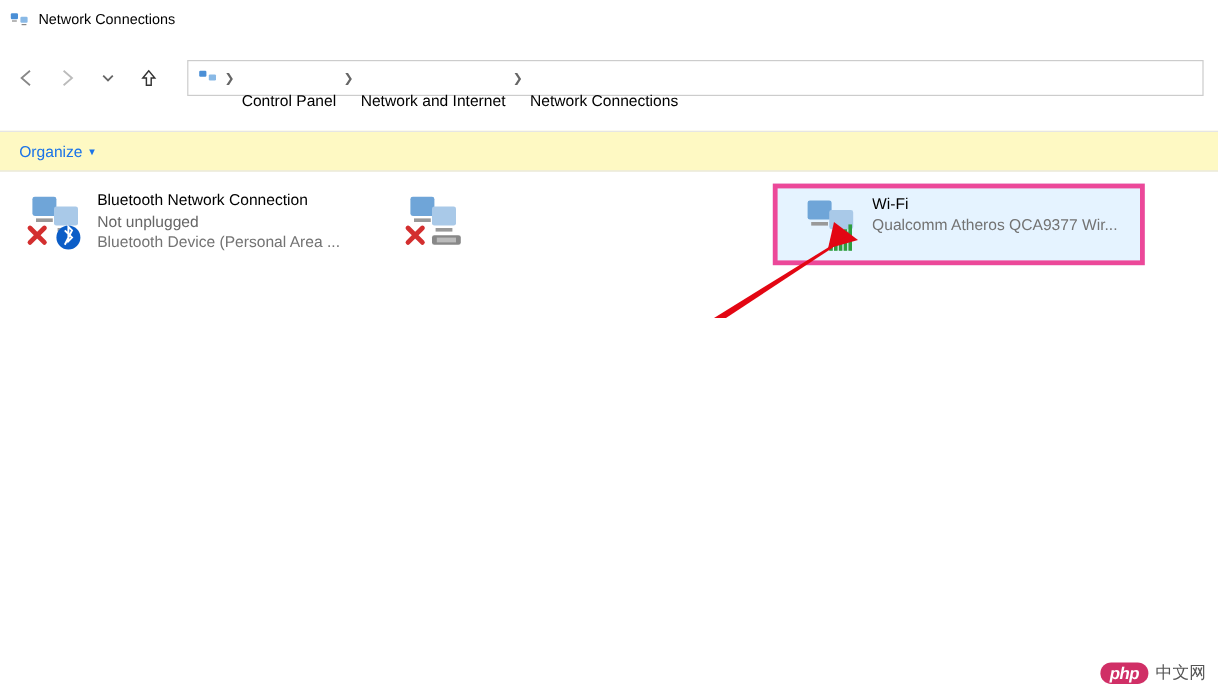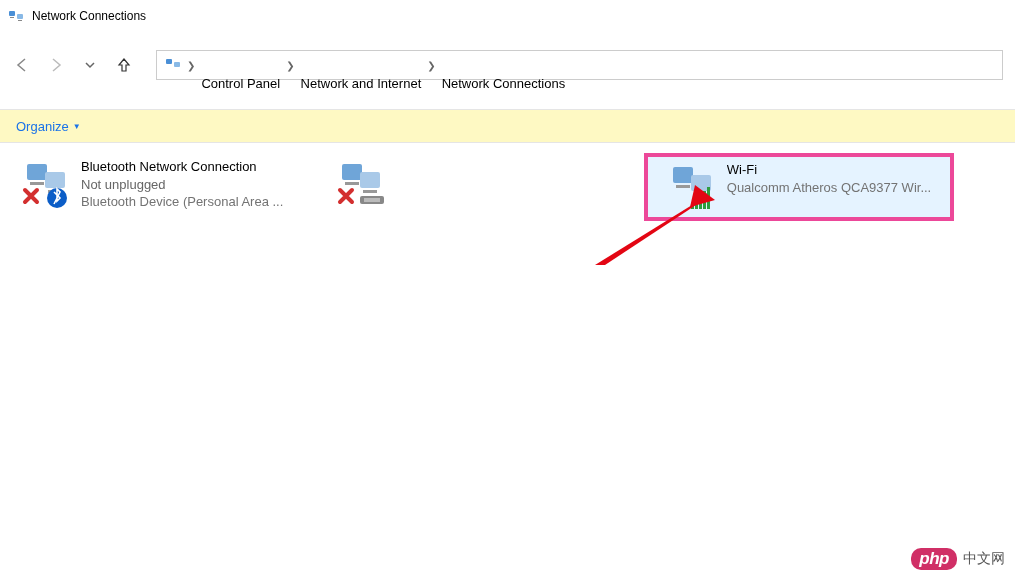--- a/index.html
+++ b/index.html
@@ -25,21 +25,21 @@
     .conn-item.selected { border: 4px solid #ec4899; background: #e5f3ff; justify-content: center; }
     .conn-icon { width: 52px; height: 52px; position: relative; flex-shrink: 0; }
     .conn-text { display: flex; flex-direction: column; gap: 0; font-size: 13px; line-height: 1.35; overflow: hidden; }
     .conn-text .name { color: #000; white-space: nowrap; overflow: hidden; text-overflow: ellipsis; }
     .conn-text .status { color: #666; white-space: nowrap; overflow: hidden; text-overflow: ellipsis; }
     .conn-text .device { color: #737373; white-space: nowrap; overflow: hidden; text-overflow: ellipsis; }
 
     .arrow-anno { position: absolute; left: 595px; top: 185px; width: 120px; height: 80px; pointer-events: none; }
 
     .watermark { position: absolute; right: 10px; bottom: 10px; display: flex; align-items: center; gap: 6px; font-size: 14px; color: #555; }
-    .watermark .pill { background: #d02f66; color: #fff; border-radius: 10px; padding: 1px 8px; font-size: 17px; font-weight: bold; font-style: italic; letter-spacing: -0.5px; }
+    .watermark .pill { background: #d02f66; color: #fff; border-radius: 10px; padding: 1px 8px; font-size: 14px; font-weight: bold; font-style: italic; letter-spacing: -0.5px; }
   </style>
 </head>
 <body>
 
 <div class="title-bar">
   <span class="icon">
     <svg viewBox="0 0 16 16" width="16" height="16">
       <rect x="1" y="3" width="6" height="5" fill="#4a8fd6" rx="1"></rect>
       <rect x="9" y="6" width="6" height="5" fill="#89b9e6" rx="1"></rect>
       <rect x="2" y="9" width="4" height="1" fill="#888"></rect>

